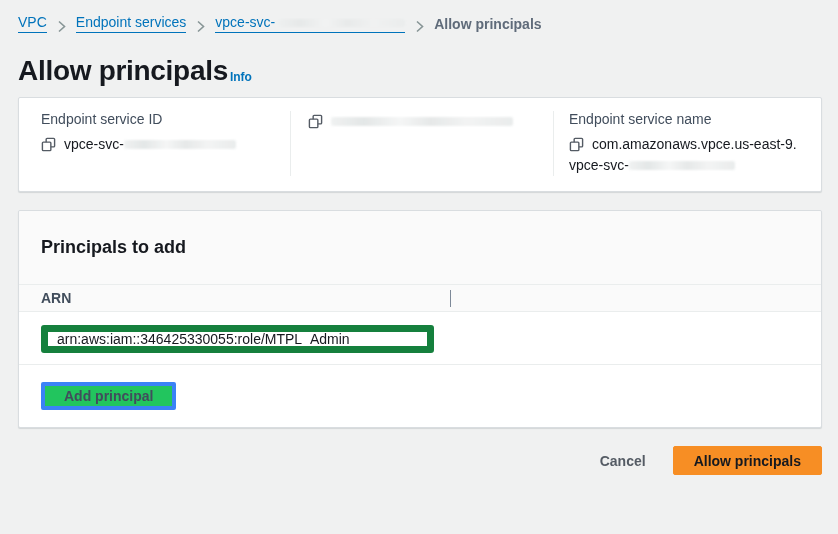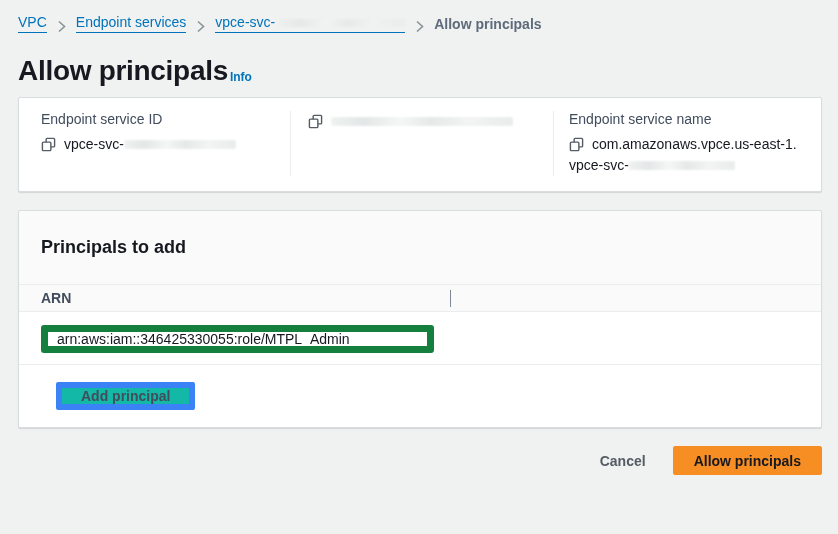--- a/index.html
+++ b/index.html
@@ -56,23 +56,23 @@
 
   
   .table-header { position:relative; height:27px; background:#fafafa; border-bottom:1px solid #eaeded;
                   display:flex; align-items:center; padding-left:22px;
                   font-size:14px; font-weight:700; color:#414d5c; }
   .col-divider { position:absolute; left:431px; top:5px; width:1px; height:17px; background:#7d8998; }
   .input-row { padding:13px 20px 11px 22px; border-bottom:1px solid #eaeded; }
   .arn-input { width:393px; height:28px; border:7px solid #15803d; border-radius:3px; background:#fff;
                padding:0 9px; font-size:14px; color:#16191f; font-family:inherit; }
   .button-row { padding:17px 20px 17px 22px; }
-  .btn-secondary { height:28px; background:#14b8a6; border:6px solid #3b82f6; border-radius:2px;
+  .btn-secondary { height:28px; background:#22c55e; border:4px solid #3b82f6; border-radius:2px;
                    color:#414d5c; font-weight:700; font-size:14px; font-family:inherit;
-                   padding:0 19px; cursor:pointer;margin-left:15px; }
+                   padding:0 19px; cursor:pointer; }
 
   
   .footer-actions { display:flex; justify-content:flex-end; align-items:center; gap:27px; margin-top:18px; }
   .btn-link { background:none; border:none; color:#545b64; font-weight:700; font-size:14px;
               font-family:inherit; padding:4px 0; cursor:pointer; }
   .btn-primary { height:29px; background:#f78e24; border:1px solid #f78e24; border-radius:2px;
                  color:#16191f; font-weight:700; font-size:14px; font-family:inherit;
                  padding:0 20px; cursor:pointer; }
 </style>
 </head>
@@ -134,21 +134,21 @@
       </div>
 
       <div class="sum-col c3">
         <div class="field-label">Endpoint service name</div>
         <div class="field-value">
           <button class="copy-btn">
             <svg width="15" height="15" viewBox="0 0 16 16">
                 <rect x="5.5" y="1.5" width="9" height="9" rx="1" fill="none" stroke="#545b64" stroke-width="1.5"></rect>
                 <rect x="1.5" y="5.5" width="9" height="9" rx="1" fill="#ffffff" stroke="#545b64" stroke-width="1.5"></rect>
               </svg>
-          </button><span>com.amazonaws.vpce.us-east-1.vpce-svc-</span><span class="redacted redact-name"></span>
+          </button><span>com.amazonaws.vpce.us-east-9.vpce-svc-</span><span class="redacted redact-name"></span>
         </div>
       </div>
 
     </div>
   </section>
 
   <section class="card principals">
     <div class="card-header">
       <h2>Principals to add</h2>
     </div>

